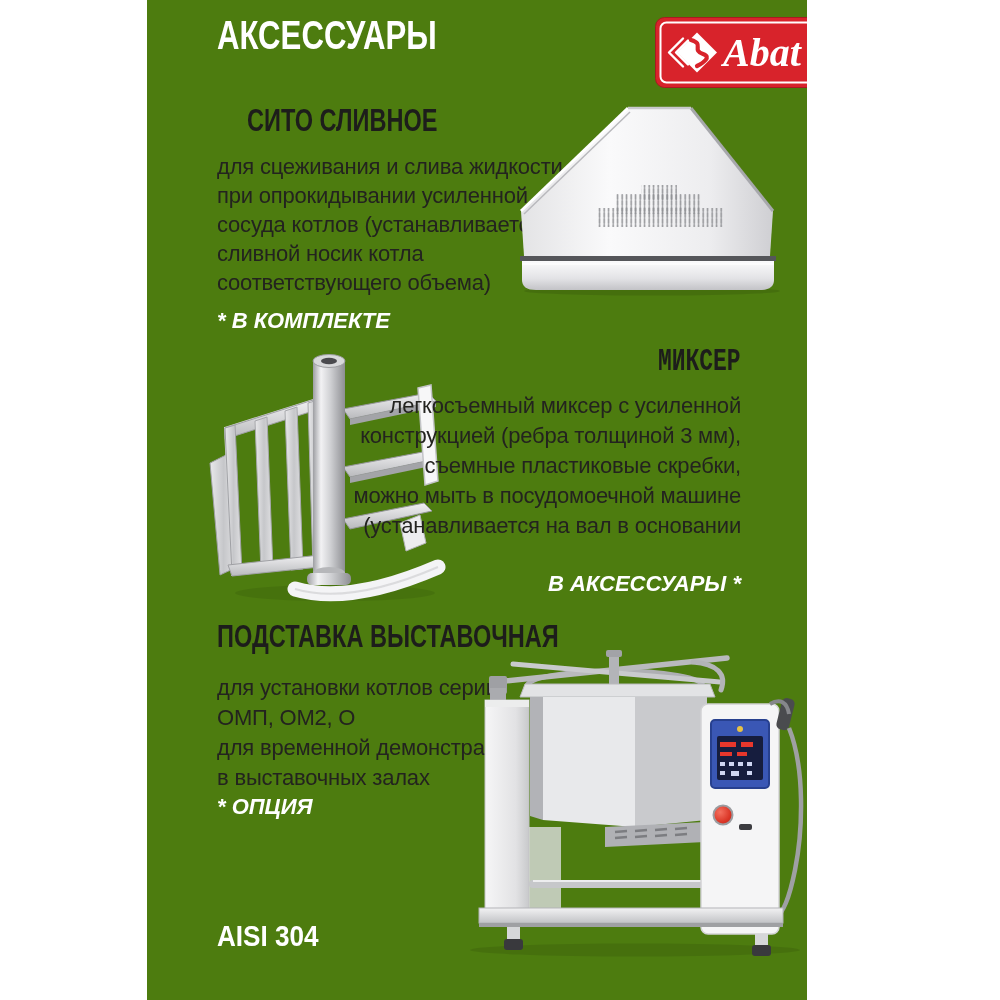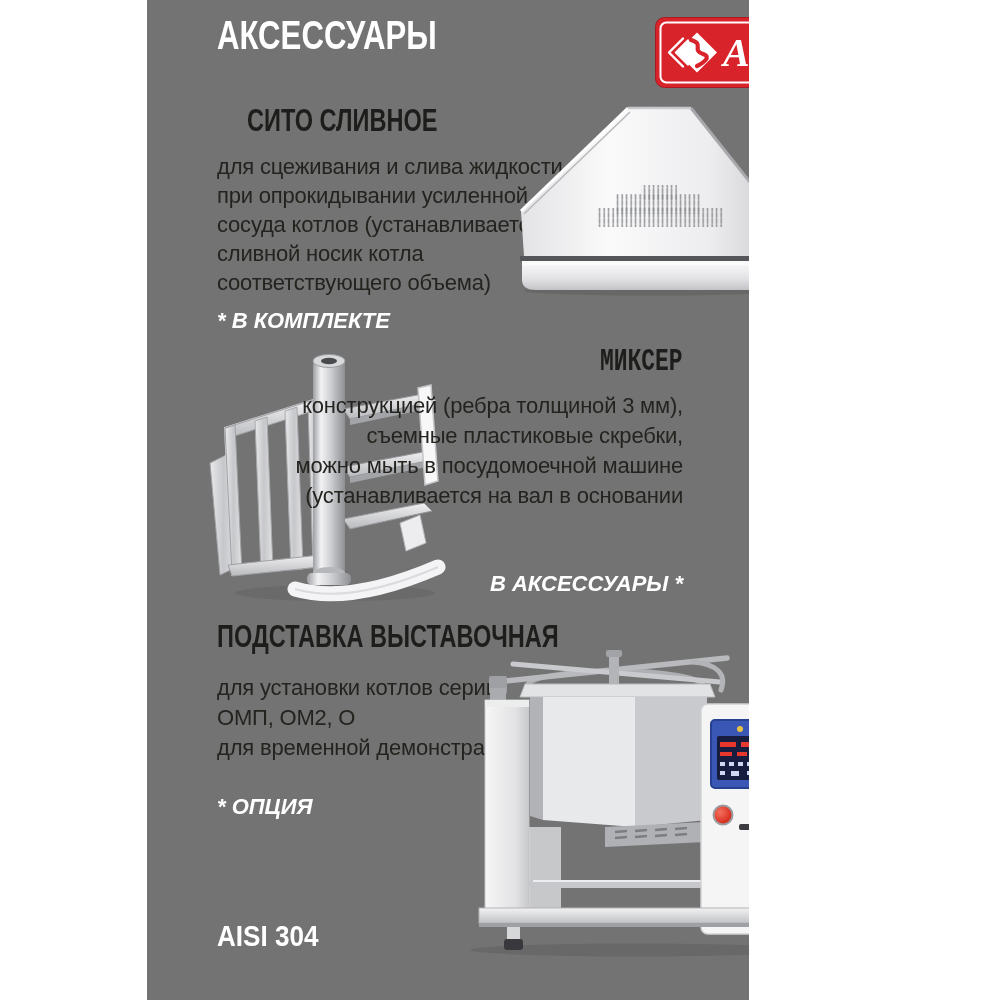--- a/index.html
+++ b/index.html
@@ -1,18 +1,18 @@
 <!DOCTYPE html>
 <html lang="ru"><head>
 <meta charset="utf-8">
 <style>
   html,body{margin:0;padding:0;}
   body{width:1000px;height:1000px;background:#ffffff;font-family:"Liberation Sans",sans-serif;}
   .canvas{position:relative;width:1000px;height:1000px;background:#ffffff;overflow:hidden;}
-  .page{position:absolute;left:147px;top:0;width:602px;height:1000px;background:#737373;overflow:hidden;}
+  .page{position:absolute;left:147px;top:0;width:660px;height:1000px;background:#4d7c0f;overflow:hidden;}
   .abs{position:absolute;}
   .h{font-weight:700;color:#1d1d1b;white-space:nowrap;line-height:1.05;}
   .cond{display:inline-block;transform:scaleX(0.76);transform-origin:left center;letter-spacing:0;}
   .cond-r{display:inline-block;transform:scaleX(0.74);transform-origin:right center;}
   .white{color:#ffffff;}
   .title{font-size:41px;}
   .subtitle{font-size:26px;font-weight:700;color:#ffffff;white-space:nowrap;letter-spacing:-0.3px;}
   .shead{font-size:31px;}
   .txt{font-size:22px;color:#23231f;letter-spacing:-0.2px;}
   .txt .ln{line-height:29px;white-space:nowrap;}
@@ -140,34 +140,36 @@
 
         <path d="M 95,246 Q 150,262 238,224" stroke="#f4f4f6" stroke-width="15" fill="none" stroke-linecap="round"></path>
         <path d="M 95,246 Q 150,262 238,224" stroke="#c9cacd" stroke-width="2" fill="none" opacity="0.6"></path>
       </svg>
     </div>
 
     <div class="abs" style="right:66px;top:346px;text-align:right;font-family:Liberation Mono, monospace;">
       <span class="h cond-r shead">МИКСЕР</span>
     </div>
     <div class="abs txt txt-r" style="right:66px;top:391px;">
+      <div class="ln">легкосъемный миксер с усиленной</div>
       <div class="ln">конструкцией (ребра толщиной 3 мм),</div>
       <div class="ln">съемные пластиковые скребки,</div>
       <div class="ln">можно мыть в посудомоечной машине</div>
       <div class="ln">(устанавливается на вал в основании</div>
     </div>
     <div class="abs note" style="right:66px;top:571px;">В АКСЕССУАРЫ *</div>
 
     <div class="abs" style="left:70px;top:621px;">
       <span class="h cond shead">ПОДСТАВКА ВЫСТАВОЧНАЯ</span>
     </div>
     <div class="abs txt" style="left:70px;top:673px;">
       <div class="ln" style="line-height:30px">для установки котлов серии</div>
       <div class="ln" style="line-height:30px">ОМП, ОМ2, О</div>
       <div class="ln" style="line-height:30px">для временной демонстрации</div>
+      <div class="ln" style="line-height:30px">в выставочных залах</div>
     </div>
     <div class="abs note" style="left:70px;top:794px;">* ОПЦИЯ</div>
 
     <div class="abs" style="left:318px;top:650px;width:373px;height:310px;">
       <svg width="373" height="310" viewBox="0 0 373 310">
         <defs>
           <linearGradient id="colL" x1="0" y1="0" x2="1" y2="0">
             <stop offset="0" stop-color="#f6f6f7"></stop>
               <stop offset="0.7" stop-color="#e2e2e4"></stop>
               <stop offset="1" stop-color="#c8c9cb"></stop>

